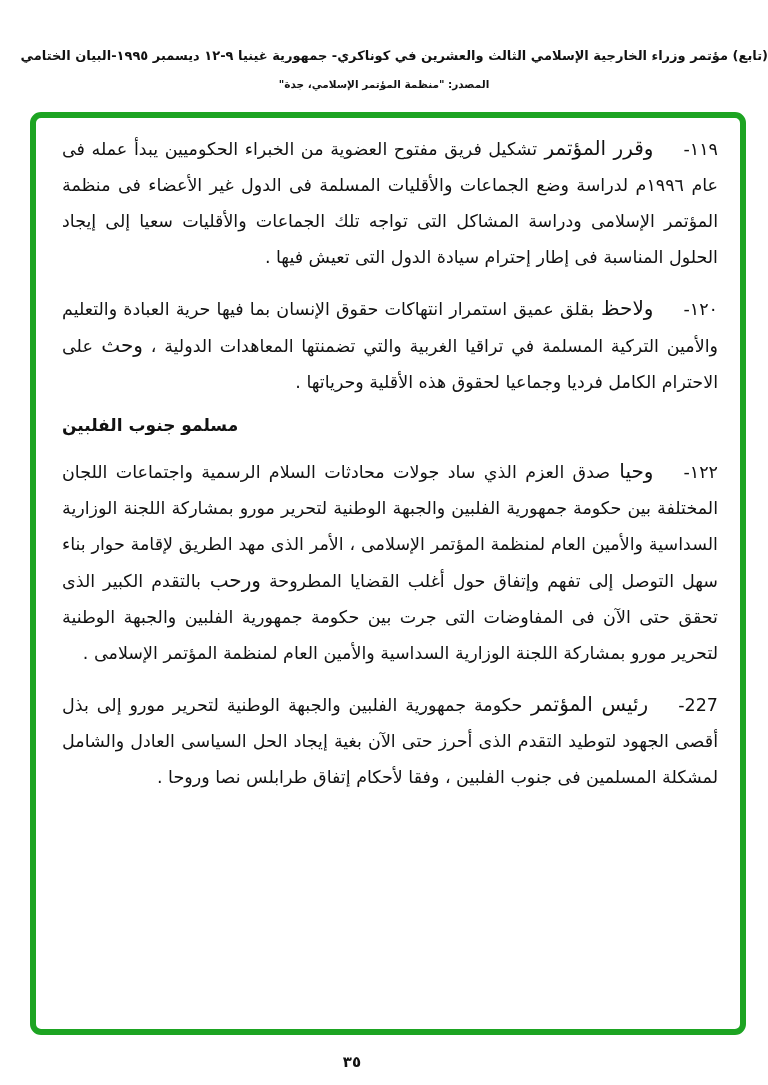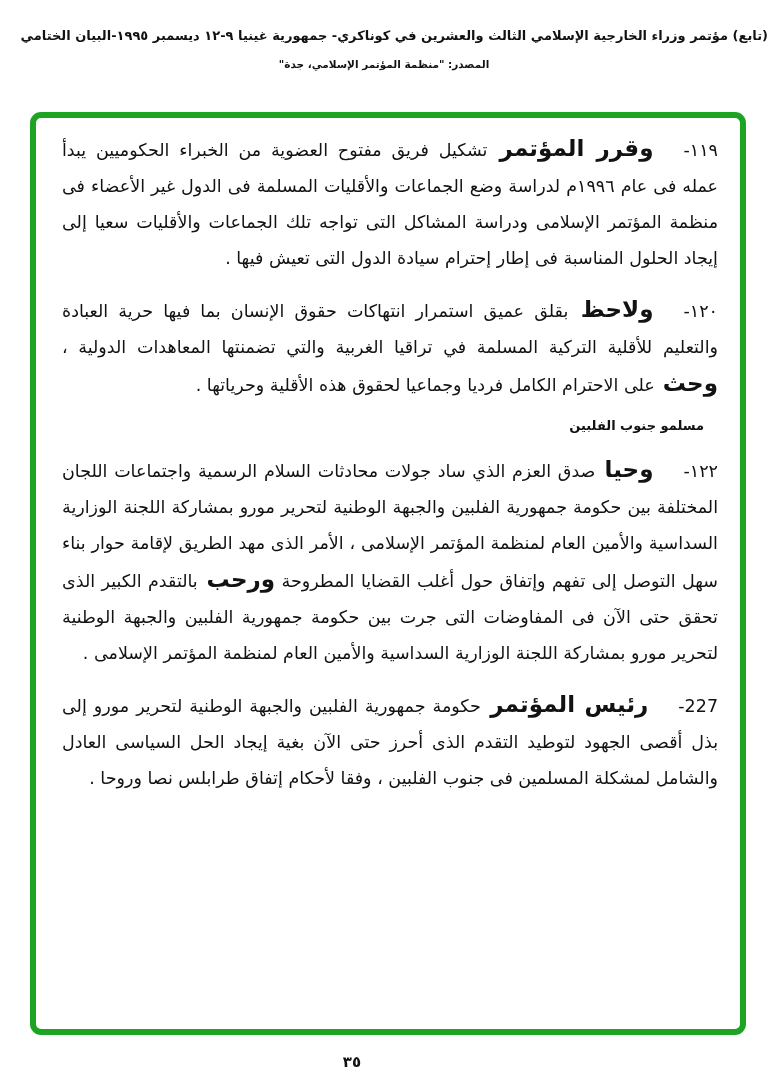--- a/index.html
+++ b/index.html
@@ -8,21 +8,21 @@
     width: 768px;
     height: 1085px;
     background: #ffffff;
     font-family: "DejaVu Sans", sans-serif;
     color: #121212;
     overflow: hidden;
   }
   .header { position: absolute; top: 0; left: 0; width: 768px; text-align: center; }
   .header-title {
     direction: rtl;
-    margin-top: 28px;
+    margin-top: 48px;
     font-size: 13px;
     font-weight: bold;
     white-space: nowrap;
     letter-spacing: 0;
     padding-left: 34px;
   }
   .header-source {
     direction: rtl;
     margin-top: 15px;
     font-size: 10.5px;
@@ -41,26 +41,26 @@
     overflow: hidden;
   }
   .para {
     direction: rtl;
     text-align: justify;
     font-size: 17.5px;
     line-height: 36px;
     margin: 0 0 15px 0;
   }
   .para-num { margin-left: 30px; white-space: nowrap; }
-  .lead { font-weight: bold; font-size: 23px; }
+  .lead { font-weight: normal; font-size: 20px; }
   .section-heading {
     direction: rtl;
-    text-align: right;
+    text-align: left;
     padding-right: 14px;
-    font-size: 13px;
+    font-size: 17px;
     font-weight: bold;
     margin: 0 0 18px 0;
   }
   .page-num {
     position: absolute;
     bottom: 14px;
     left: 0;
     width: 704px;
     text-align: center;
     font-size: 15px;
@@ -77,21 +77,21 @@
     <div class="header-source">المصدر: "منظمة المؤتمر الإسلامي، جدة"</div>
   </div>
 
   <div class="frame">
 
     <p class="para">
       <span class="para-num">١١٩-</span><span class="lead">وقرر المؤتمر </span><span>تشكيل فريق مفتوح العضوية من الخبراء الحكوميين يبدأ عمله فى عام ١٩٩٦م لدراسة وضع الجماعات والأقليات المسلمة فى الدول غير الأعضاء فى منظمة المؤتمر الإسلامى ودراسة المشاكل التى تواجه تلك الجماعات والأقليات سعيا إلى إيجاد الحلول المناسبة فى إطار إحترام سيادة الدول التى تعيش فيها .</span>
     </p>
 
     <p class="para">
-      <span class="para-num">١٢٠-</span><span class="lead">ولاحظ </span><span>بقلق عميق استمرار انتهاكات حقوق الإنسان بما فيها حرية العبادة والتعليم للأقلية التركية المسلمة في تراقيا الغربية والتي تضمنتها المعاهدات الدولية ، </span><span class="lead">وحث </span><span>على الاحترام الكامل فرديا وجماعيا لحقوق هذه الأقلية وحرياتها .</span>
+      <span class="para-num">١٢٠-</span><span class="lead">ولاحظ </span><span>بقلق عميق استمرار انتهاكات حقوق الإنسان بما فيها حرية العبادة والتعليم والأمين التركية المسلمة في تراقيا الغربية والتي تضمنتها المعاهدات الدولية ، </span><span class="lead">وحث </span><span>على الاحترام الكامل فرديا وجماعيا لحقوق هذه الأقلية وحرياتها .</span>
     </p>
 
     <h2 class="section-heading">مسلمو جنوب الفلبين</h2>
 
 
     <p class="para">
       <span class="para-num">١٢٢-</span><span class="lead">وحيا </span><span>صدق العزم الذي ساد جولات محادثات السلام الرسمية واجتماعات اللجان المختلفة بين حكومة جمهورية الفلبين والجبهة الوطنية لتحرير مورو بمشاركة اللجنة الوزارية السداسية والأمين العام لمنظمة المؤتمر الإسلامى ، الأمر الذى مهد الطريق لإقامة حوار بناء سهل التوصل إلى تفهم وإتفاق حول أغلب القضايا المطروحة </span><span class="lead">ورحب </span><span>بالتقدم الكبير الذى تحقق حتى الآن فى المفاوضات التى جرت بين حكومة جمهورية الفلبين والجبهة الوطنية لتحرير مورو بمشاركة اللجنة الوزارية السداسية والأمين العام لمنظمة المؤتمر الإسلامى .</span>
     </p>
 
     <p class="para">

